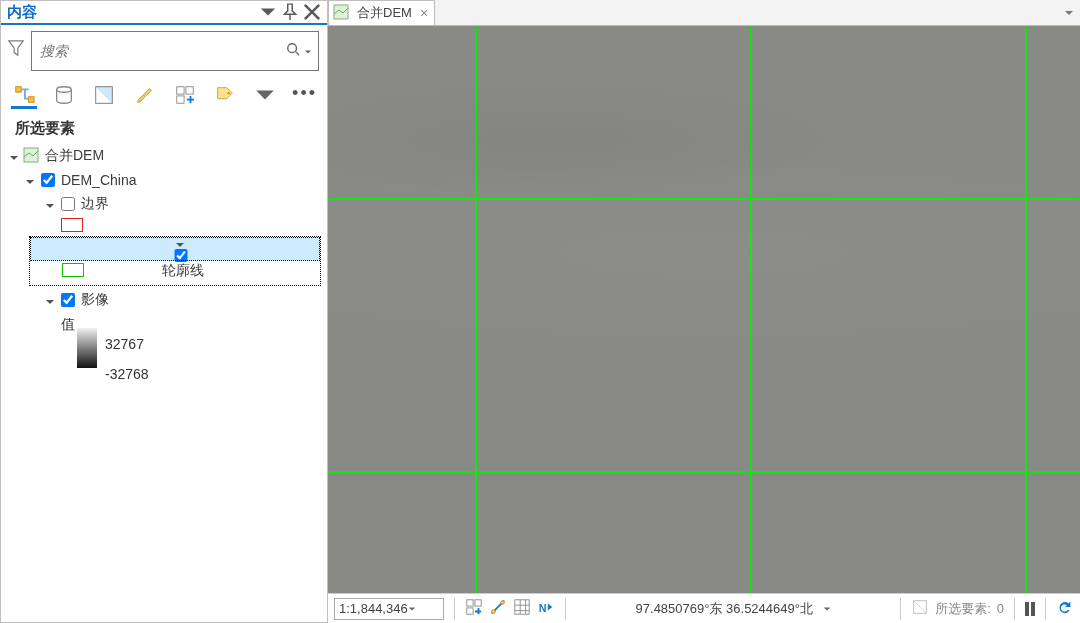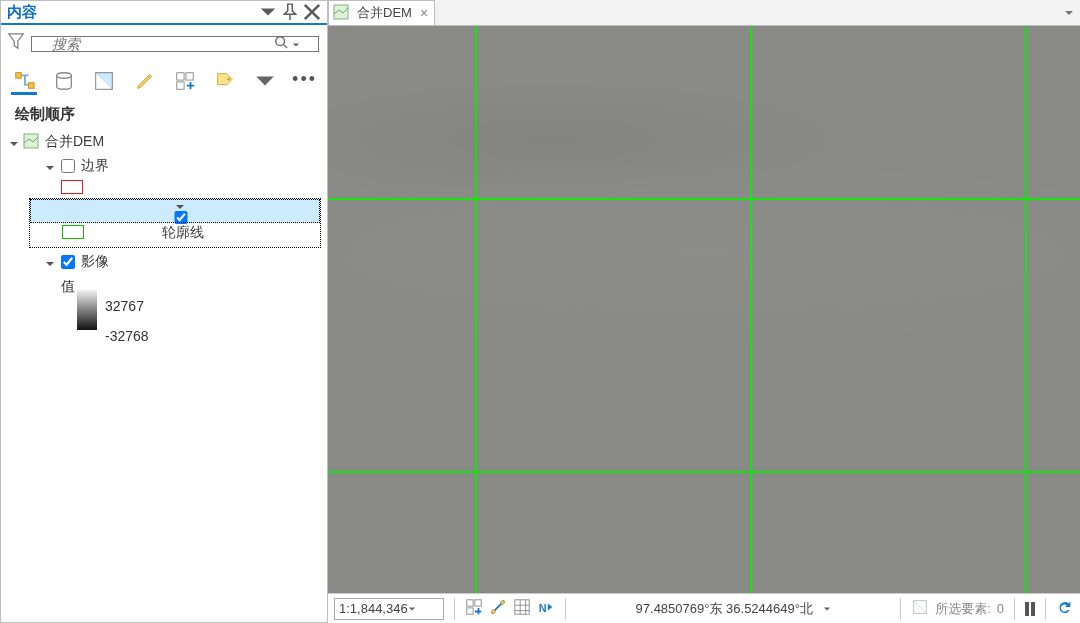--- a/index.html
+++ b/index.html
@@ -6,21 +6,21 @@
   body { margin: 0; width: 1080px; height: 623px; background: #f5f5f5; display: flex; overflow: hidden; }
   
   
   .contents-panel { width: 328px; height: 100%; background: #fff; border: 1px solid #bfbfbf; display: flex; flex-direction: column; }
   .panel-header { height: 24px; display: flex; align-items: center; padding: 0 6px; border-bottom: 2px solid #1279cc; }
   .panel-title { color: #0c6ccf; font-size: 15px; font-weight: 600; flex: 1; }
   .header-btn { width: 18px; height: 18px; margin-left: 4px; fill: #5a5a5a; }
   
   .search-row { display: flex; align-items: center; padding: 6px 8px 6px 6px; gap: 6px; }
   .filter-icon svg { width: 18px; height: 22px; fill: none; stroke: #808080; stroke-width: 1.4; }
-  .search-box { flex: 1; height: 16px; border: 1px solid #777; display: flex; align-items: center; padding: 0 18px; background: #fff; }
+  .search-box { flex: 1; height: 40px; border: 1px solid #777; display: flex; align-items: center; padding: 0 6px; background: #fff; }
   .search-box input { flex: 1; border: 0; outline: 0; font-size: 14px; font-style: italic; color: #888; background: transparent; }
   .search-box .mag svg { width: 14px; height: 14px; fill: none; stroke: #666; stroke-width: 1.6; }
   .search-box .dd svg { width: 8px; height: 8px; fill: #666; margin-left: 4px; }
   
   .toolbar { display: flex; align-items: center; gap: 14px; padding: 4px 10px 2px 10px; }
   .toolbar .tbtn { width: 28px; height: 28px; display: flex; align-items: center; justify-content: center; }
   .toolbar .tbtn.active { border-bottom: 3px solid #1279cc; }
   .toolbar svg { width: 22px; height: 22px; }
   .ellipsis { font-size: 18px; color: #555; letter-spacing: 2px; padding-bottom: 4px; }
   
@@ -152,35 +152,42 @@
     </span>
     <span class="tbtn">
         <svg viewBox="0 0 10 10">
           <path d="M1 3l4 4 4-4z" fill="#666"></path>
         </svg>
       </span>
     <span class="ellipsis">•••</span>
   </div>
 
   <div class="panel-body">
-    <div class="section-title">绘制顺序</div>
+    <div class="section-title">所选要素</div>
 
     <div class="tree">
 
       <div class="node" style="padding-left:4px">
         <span class="expander"><svg viewBox="0 0 10 10">
               <path d="M1 3l4 4 4-4z"></path>
             </svg></span>
         <span class="map-icon"><svg viewBox="0 0 16 16">
               <rect x="1" y="1" width="14" height="14" fill="#dff2d8" stroke="#8a8"></rect>
               <path d="M1 10l5-4 4 3 5-5" stroke="#6a6" fill="none"></path>
             </svg></span>
         <span class="label">合并DEM</span>
       </div>
 
+      <div class="node" style="padding-left:20px">
+        <span class="expander"><svg viewBox="0 0 10 10">
+              <path d="M1 3l4 4 4-4z"></path>
+            </svg></span>
+        <input type="checkbox" checked="" style="">
+        <span class="label">DEM_China</span>
+      </div>
 
       <div class="node" style="padding-left:40px">
         <span class="expander"><svg viewBox="0 0 10 10">
               <path d="M1 3l4 4 4-4z"></path>
             </svg></span>
         <input type="checkbox" style="">
         <span class="label">边界</span>
       </div>
       <div class="swatch red"></div>
 

